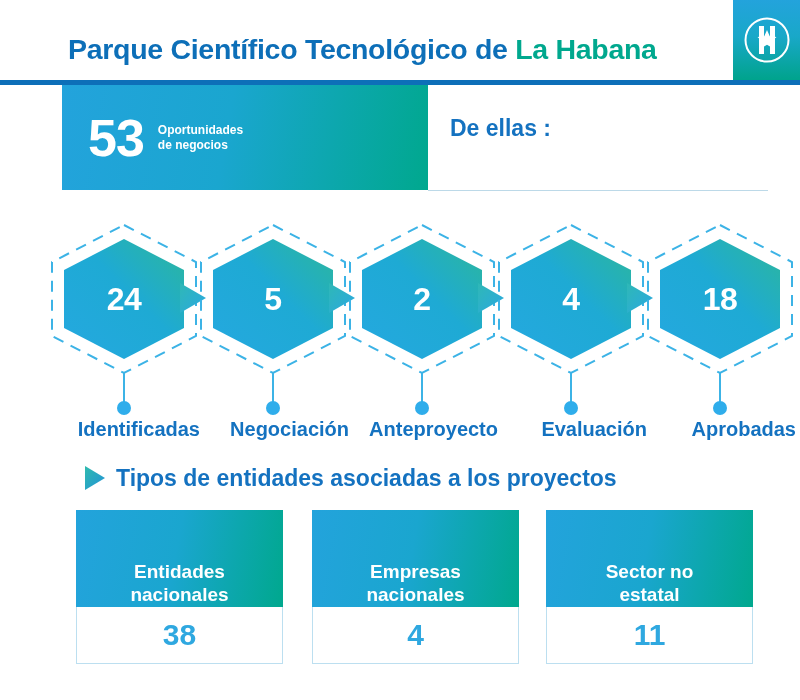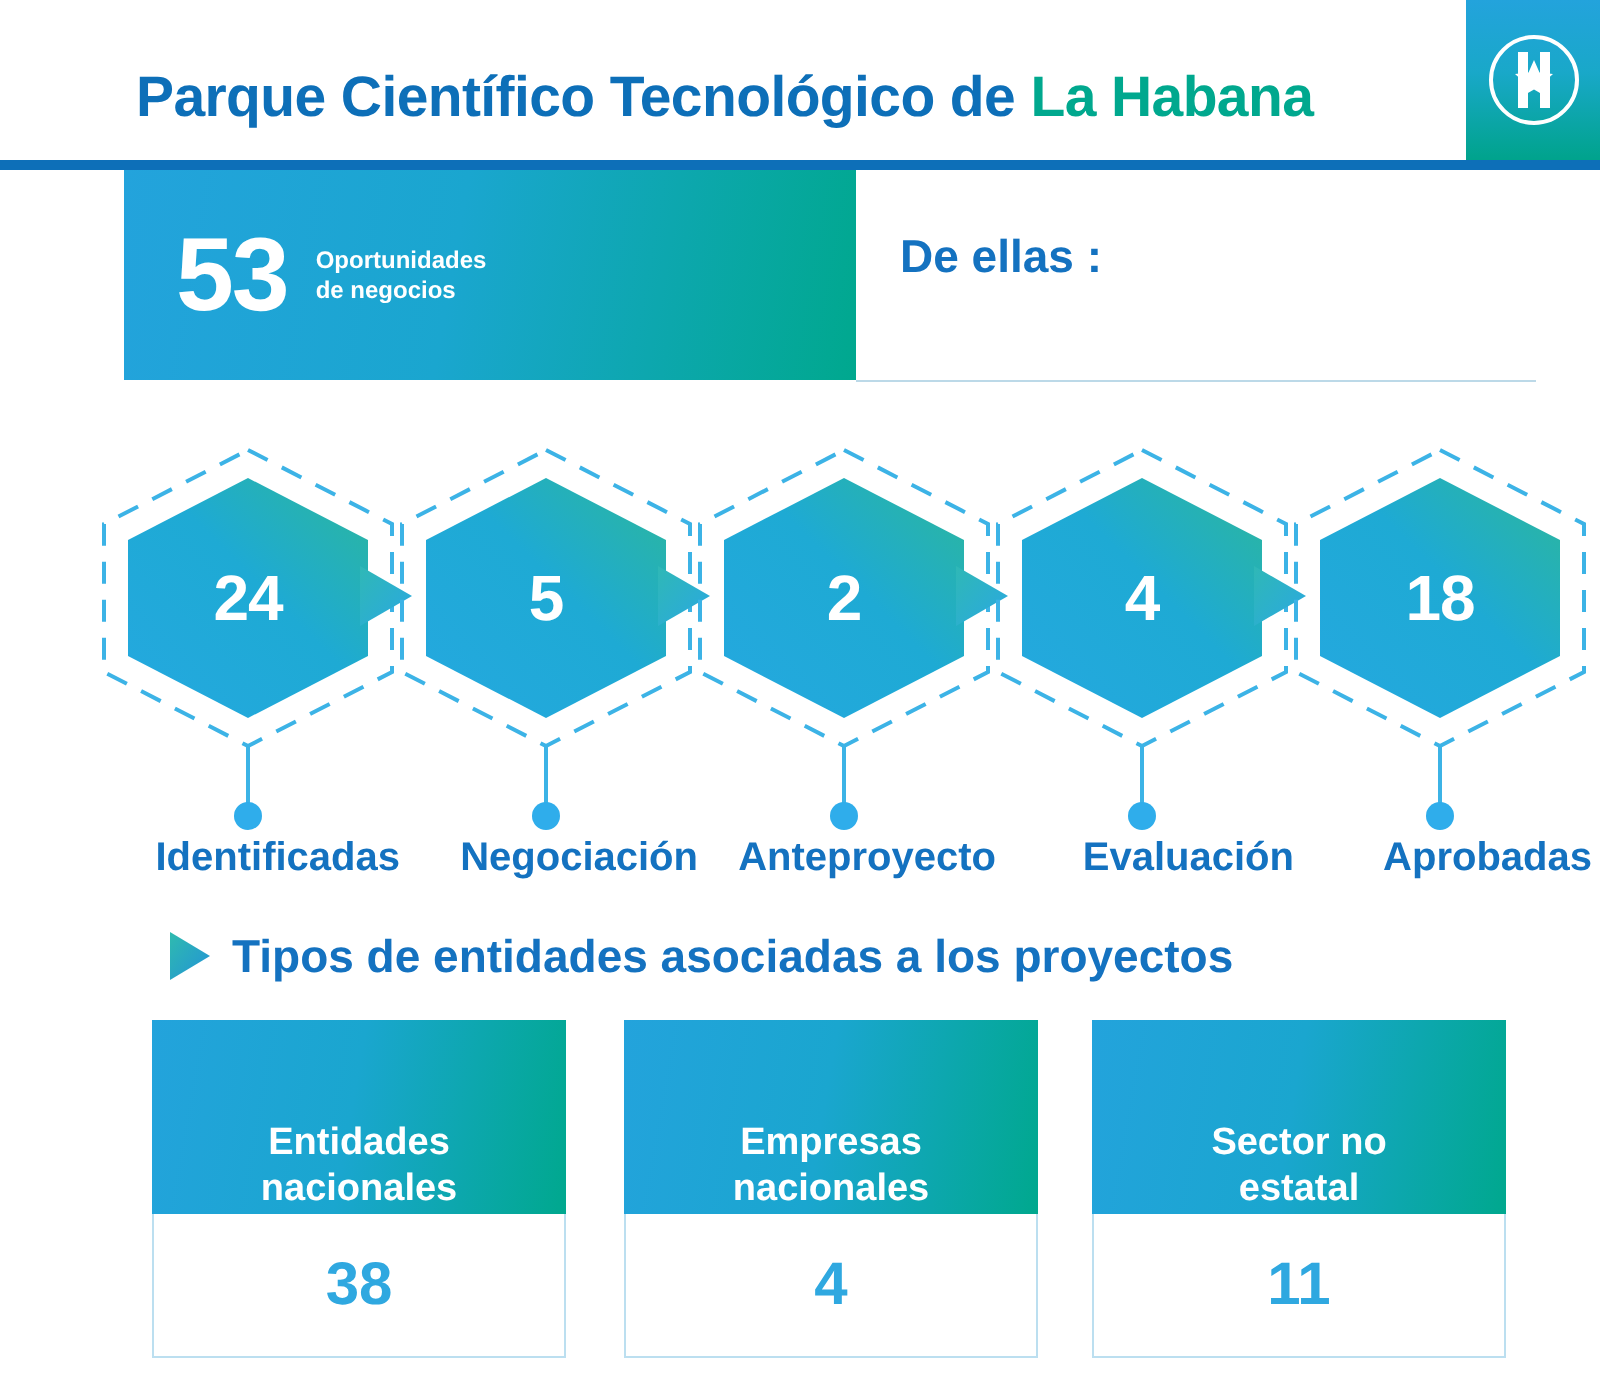--- a/index.html
+++ b/index.html
@@ -108,21 +108,21 @@
   .card { position: absolute; top: 0; height: 158px; }
   .card-head {
     height: 97px; width: 100%;
     background: linear-gradient(100deg, #23a3dc 0%, #1aa6cf 48%, #00a88e 100%);
     display: flex; align-items: flex-end; justify-content: center;
     text-align: center; color: #fff;
     font-size: 19px; font-weight: bold; line-height: 1.25;
     padding: 0 8px;
   }
   .card-body {
-    height: 72px; width: 100%; background: #ffffff;
+    height: 57px; width: 100%; background: #ffffff;
     border: 1px solid #bcdff0; border-top: none;
     display: flex; align-items: center; justify-content: center;
     color: #2fa8e0; font-size: 30px; font-weight: bold;
   }
 </style>
 </head>
 <body>
 
 <div id="page">
 

